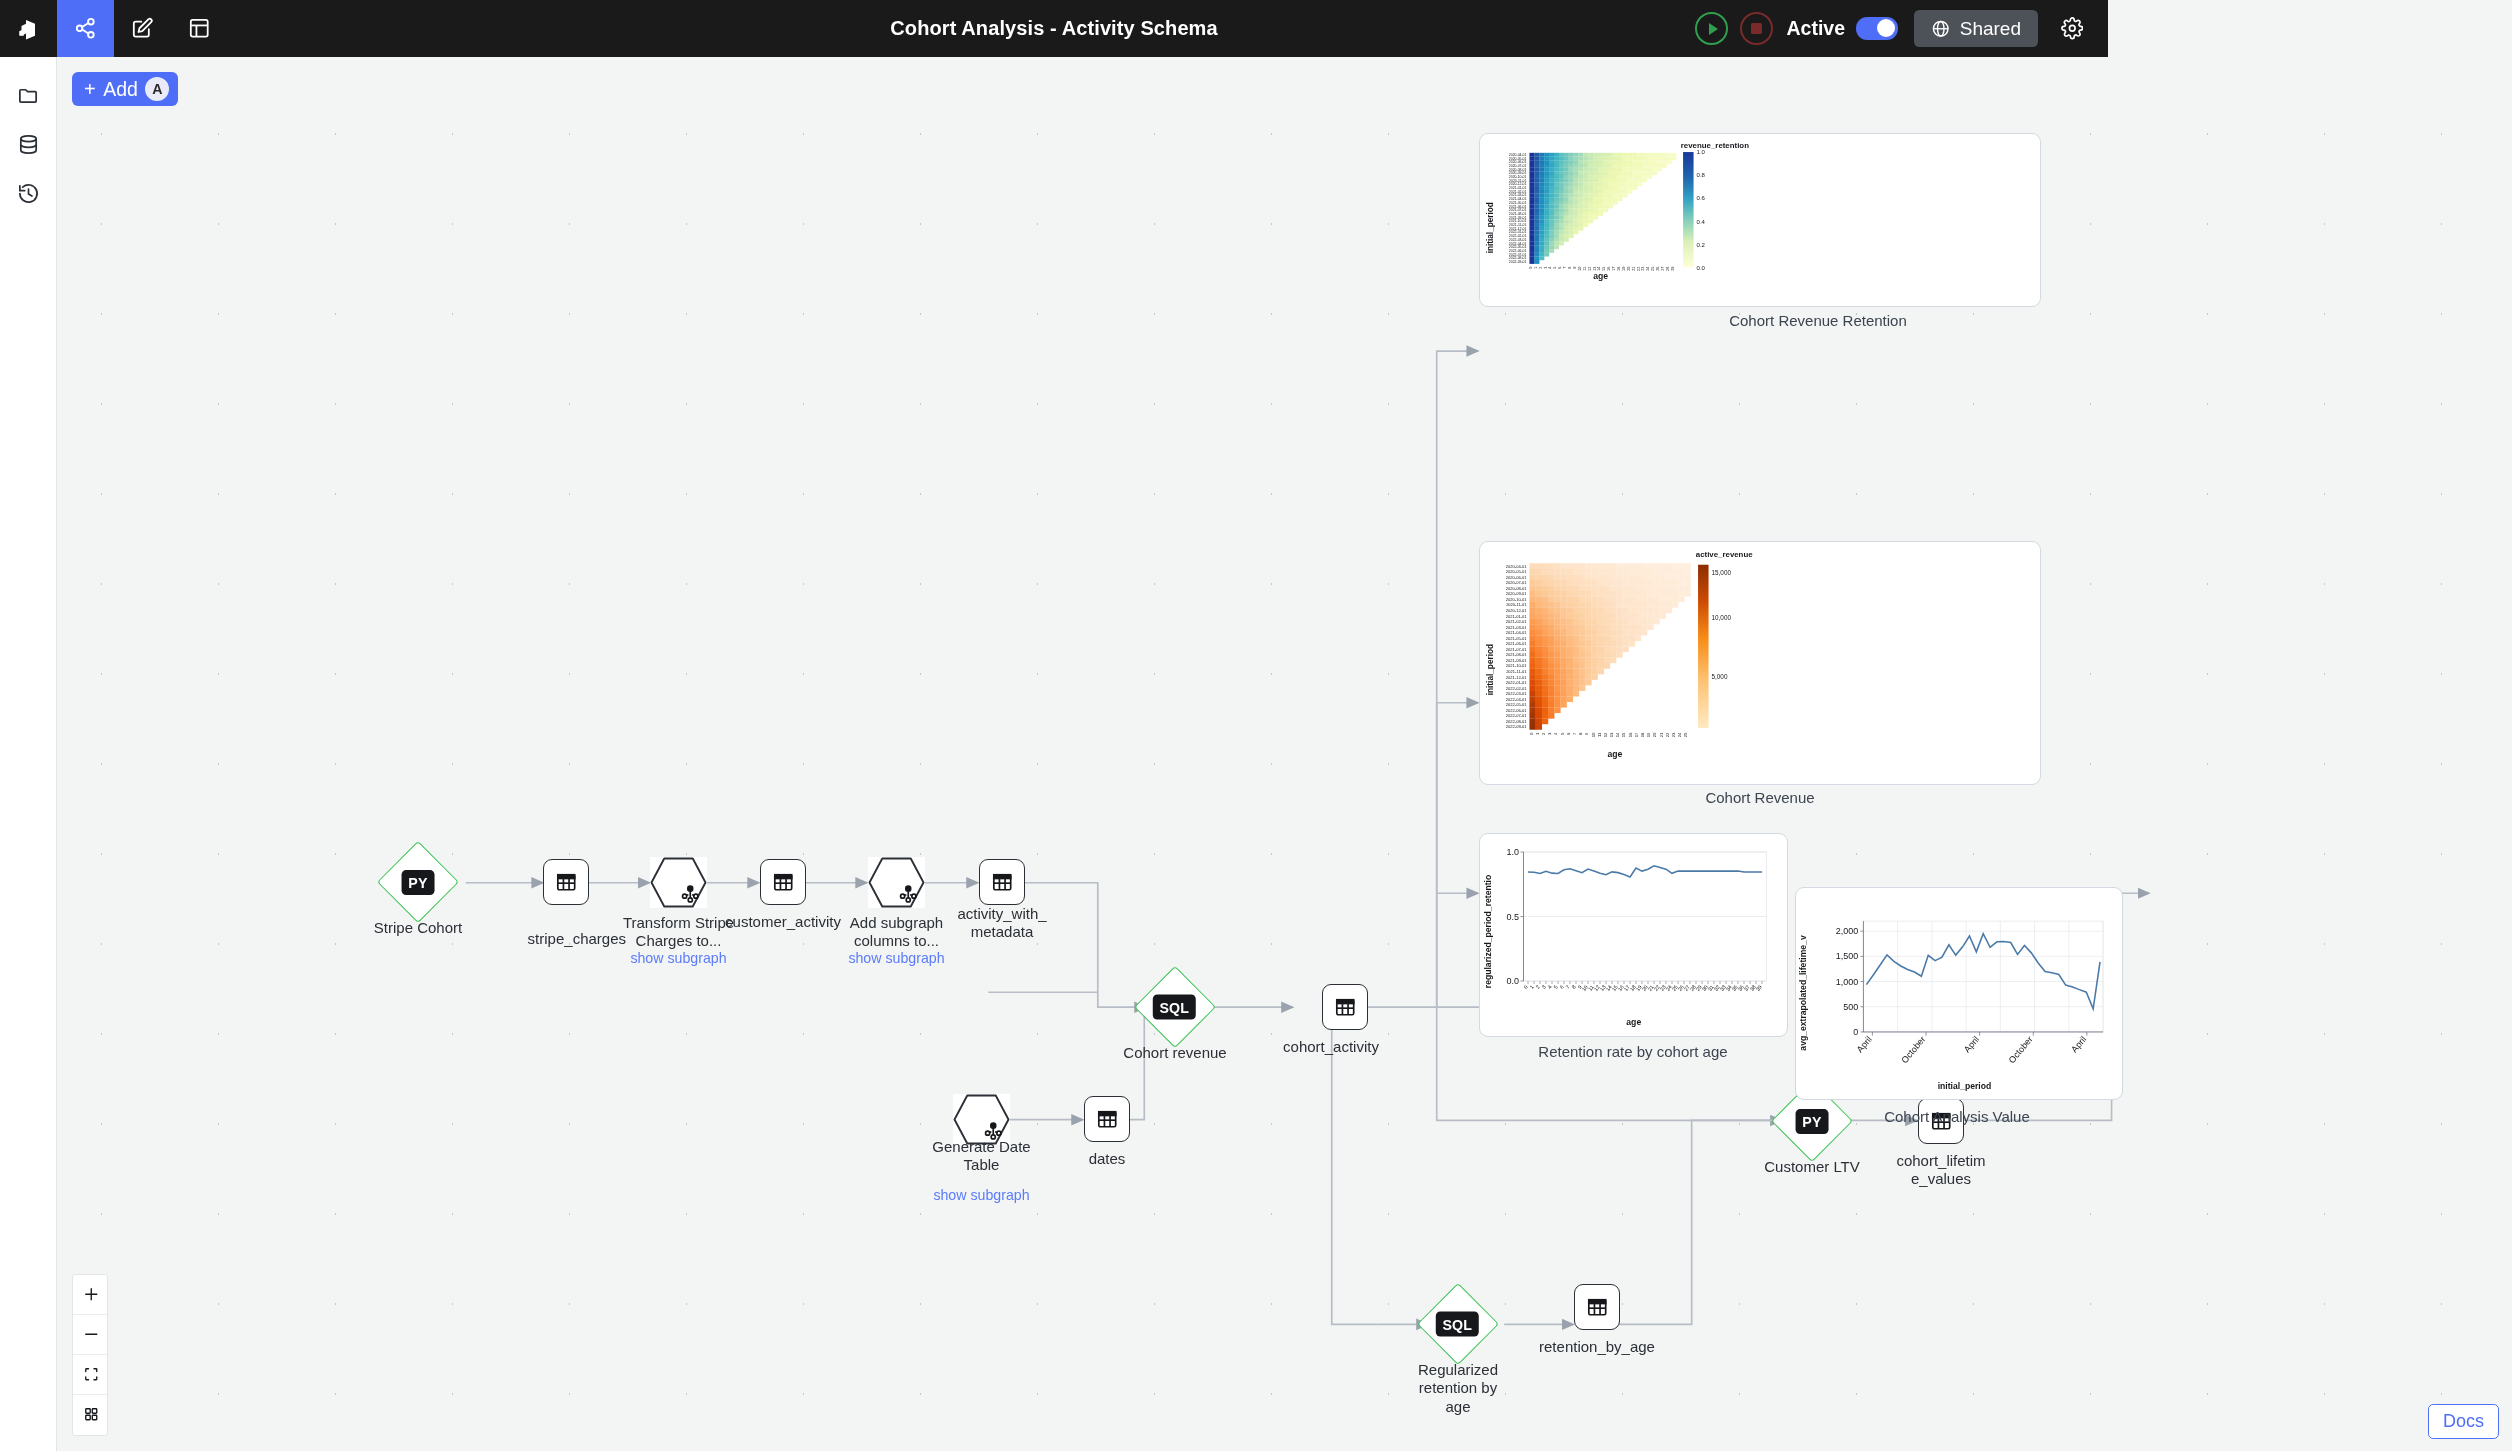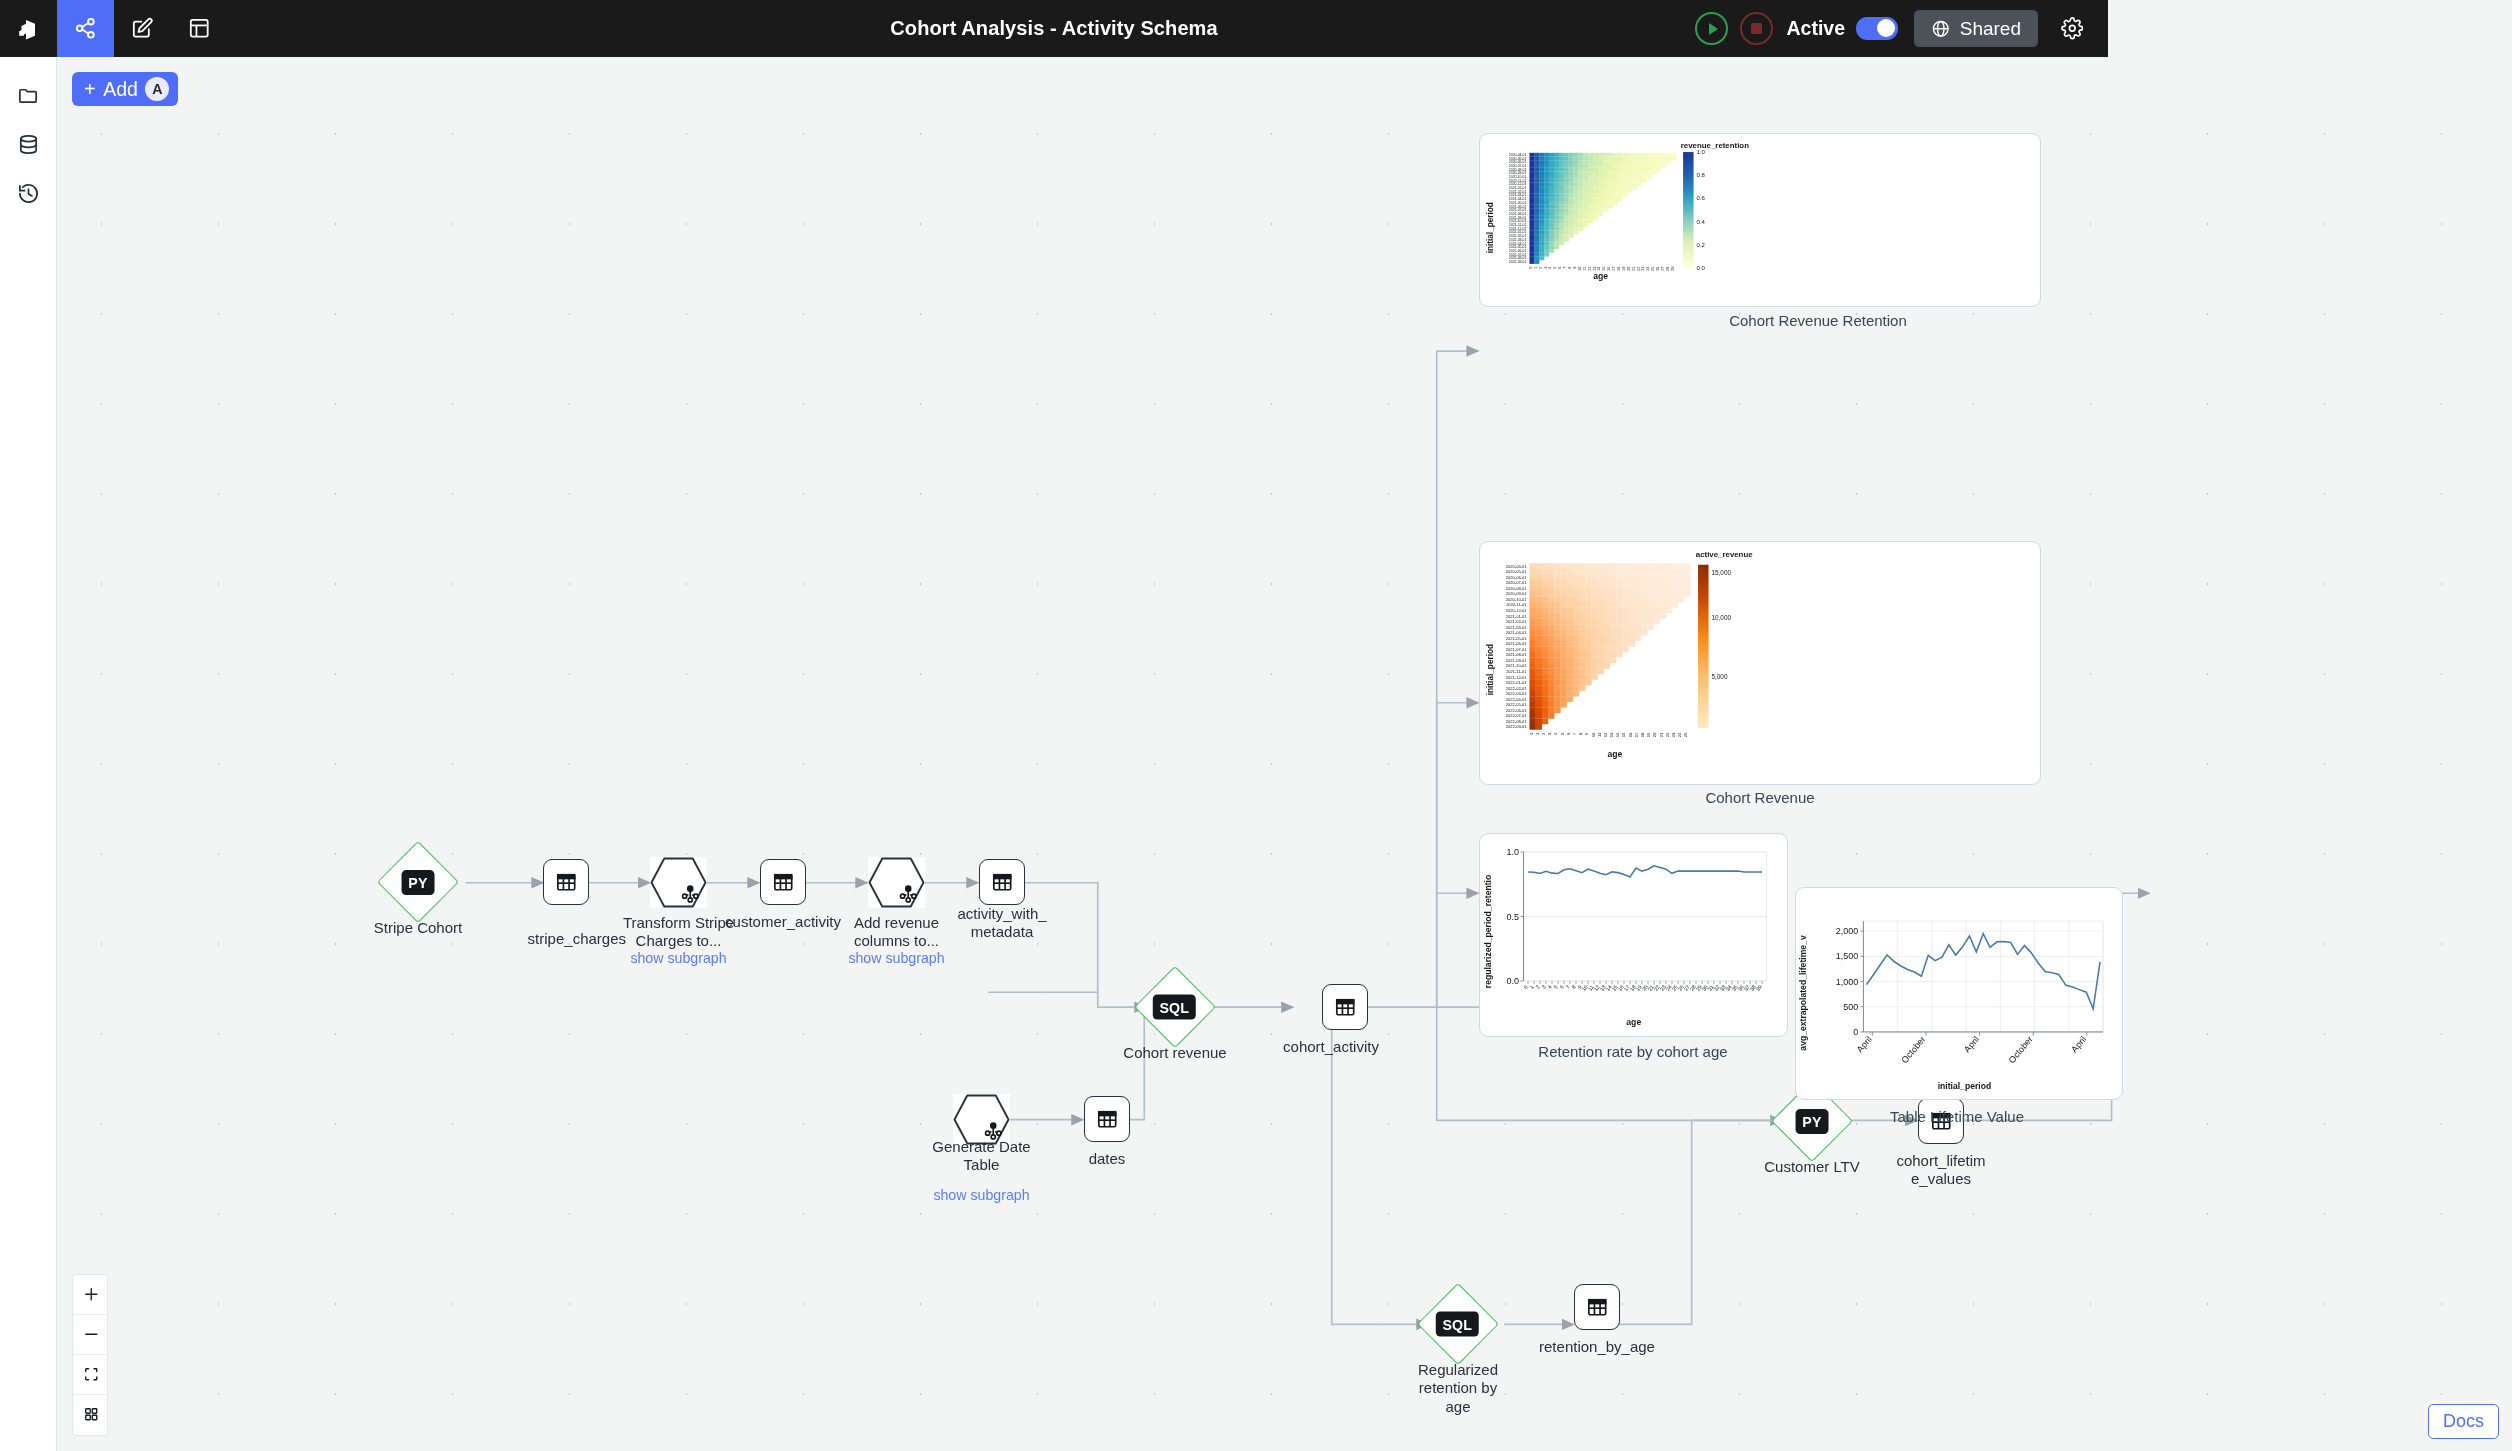--- a/index.html
+++ b/index.html
@@ -454,21 +454,21 @@
       <span style="position:relative;z-index:2">
         <svg width="22.5" height="22.5" viewBox="0 0 24 24" fill="none" stroke="#16181c" stroke-width="1.8">
             <circle cx="12" cy="6" r="2.6" fill="#16181c"></circle>
             <circle cx="6" cy="14" r="2.2"></circle>
             <circle cx="18" cy="14" r="2.2"></circle>
             <circle cx="12" cy="18" r="2.2"></circle>
             <path d="M12 8.6v3.4M10 12.6 7.4 13.4M14 12.6l2.6.8M12 12v3.8"></path>
           </svg>
       </span>
     </div>
-    <div class="node-label" style="top:57px;">Add revenue columns to...</div>
+    <div class="node-label" style="top:57px;">Add subgraph columns to...</div>
     <div class="node-sub" style="top:93px;">show subgraph</div>
   </div>
 
   <div class="node" style="left:922px; top:802px;">
     <div class="nd-table">
       <svg width="22.5" height="22.5" viewBox="0 0 24 24" fill="none" stroke="#16181c" stroke-width="1.8">
           <rect x="3" y="4" width="18" height="16" rx="1.5"></rect>
           <rect x="3" y="4" width="18" height="4" fill="#16181c"></rect>
           <line x1="3" y1="13" x2="21" y2="13"></line>
           <line x1="9" y1="8" x2="9" y2="20"></line>
@@ -1878,21 +1878,21 @@
           <line x1="245.22" y1="192" x2="245.22" y2="197" stroke="#6b7280" stroke-width="1"></line>
           <text x="245.22" y="202" font-size="12" fill="#16181c" text-anchor="end" font-family="&quot;Liberation Sans&quot;, sans-serif" transform="rotate(-50 245.22 202)">April</text>
           <line x1="316.83000000000004" y1="192" x2="316.83000000000004" y2="197" stroke="#6b7280" stroke-width="1"></line>
           <text x="316.83000000000004" y="202" font-size="12" fill="#16181c" text-anchor="end" font-family="&quot;Liberation Sans&quot;, sans-serif" transform="rotate(-50 316.83000000000004 202)">October</text>
           <line x1="388.44" y1="192" x2="388.44" y2="197" stroke="#6b7280" stroke-width="1"></line>
           <text x="388.44" y="202" font-size="12" fill="#16181c" text-anchor="end" font-family="&quot;Liberation Sans&quot;, sans-serif" transform="rotate(-50 388.44 202)">April</text>
         </g>
       <text x="225" y="268" class="axis-txt" font-size="11.5" font-weight="bold" fill="#16181c" text-anchor="middle">initial_period</text>
     </svg>
   </div>
-  <div class="chart-caption" style="left:1900px; top:1051px;">Table Lifetime Value</div>
+  <div class="chart-caption" style="left:1900px; top:1051px;">Cohort Analysis Value</div>
 
   <div id="zoomctl">
     <div class="zi">
       <svg width="16.5" height="16.5" viewBox="0 0 24 24" stroke="#16181c" stroke-width="2" stroke-linecap="round">
           <line x1="12" y1="4" x2="12" y2="20"></line>
           <line x1="4" y1="12" x2="20" y2="12"></line>
         </svg>
     </div>
     <div class="zi">
       <svg width="16.5" height="16.5" viewBox="0 0 24 24" stroke="#16181c" stroke-width="2" stroke-linecap="round">

